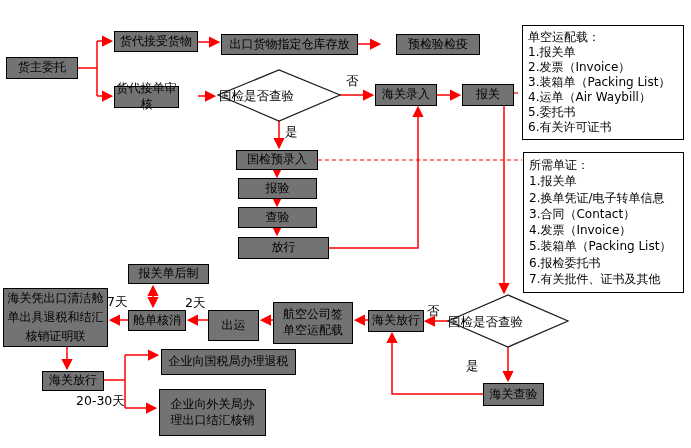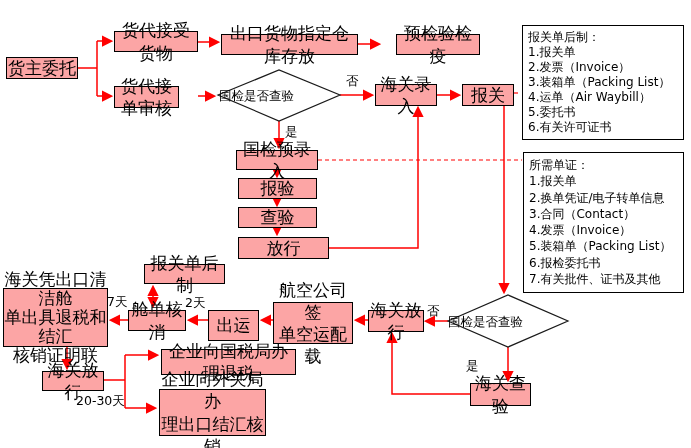--- a/index.html
+++ b/index.html
@@ -1,21 +1,21 @@
 <!DOCTYPE html>
 <html><head>
 <meta charset="utf-8">
 <style>
   html,body{margin:0;padding:0;background:#fff;}
   .stage{position:relative;width:691px;height:448px;background:#ffffff;
          font-family:"DejaVu Sans",sans-serif;color:#000;overflow:hidden;}
   .wires{position:absolute;left:0;top:0;z-index:1;}
-  .node{position:absolute;box-sizing:border-box;border:1px solid #000;background:#fca5a5;
+  .node{position:absolute;box-sizing:border-box;border:1px solid #000;background:#737373;
         display:flex;align-items:center;justify-content:center;text-align:center;
-        font-size:17px;line-height:1.3;white-space:pre-line;z-index:2;}
+        font-size:12px;line-height:1.3;white-space:pre-line;z-index:2;}
   .dtext{position:absolute;font-size:12.5px;text-align:left;z-index:2;}
   .lbl{position:absolute;font-size:12.5px;z-index:2;white-space:nowrap;}
   .panel{position:absolute;box-sizing:border-box;border:1px solid #000;background:#fff;
          font-size:12px;padding:4px 5px;z-index:2;}
   .panel .pi{white-space:nowrap;overflow:hidden;}
 </style>
 </head>
 <body>
 
 <div class="stage">
@@ -71,46 +71,46 @@
   <div class="node" style="left:114px;top:86px;width:65px;height:22px">货代接单审核</div>
   <div class="dtext" style="left:219px;top:88px;width:120px">国检是否查验</div>
   <div class="node" style="left:375px;top:84px;width:62px;height:22px">海关录入</div>
   <div class="node" style="left:462px;top:84px;width:52px;height:22px">报关</div>
 
   <div class="node" style="left:236px;top:150px;width:82px;height:20px">国检预录入</div>
   <div class="node" style="left:238px;top:178px;width:79px;height:21px">报验</div>
   <div class="node" style="left:238px;top:207px;width:79px;height:21px">查验</div>
   <div class="node" style="left:238px;top:237px;width:91px;height:22px">放行</div>
 
-  <div class="node" style="left:144px;top:264px;width:81px;height:20px">报关单后制</div>
+  <div class="node" style="left:128px;top:264px;width:81px;height:20px">报关单后制</div>
   <div class="node" style="left:3px;top:288px;width:105px;height:59px;line-height:19px">海关凭出口清洁舱
 单出具退税和结汇
 核销证明联</div>
   <div class="node" style="left:128px;top:310px;width:58px;height:21px">舱单核消</div>
   <div class="node" style="left:208px;top:310px;width:51px;height:31px">出运</div>
   <div class="node" style="left:273px;top:302px;width:80px;height:42px">航空公司签
 单空运配载</div>
   <div class="node" style="left:42px;top:371px;width:62px;height:20px">海关放行</div>
   <div class="node" style="left:161px;top:349px;width:135px;height:26px">企业向国税局办理退税</div>
   <div class="node" style="left:159px;top:389px;width:107px;height:47px">企业向外关局办
 理出口结汇核销</div>
   <div class="node" style="left:368px;top:310px;width:56px;height:22px">海关放行</div>
   <div class="dtext" style="left:448px;top:314px;width:120px">国检是否查验</div>
-  <div class="node" style="left:470px;top:383px;width:61px;height:23px">海关查验</div>
+  <div class="node" style="left:483px;top:383px;width:61px;height:23px">海关查验</div>
 
   <div class="lbl" style="left:346px;top:73px">否</div>
   <div class="lbl" style="left:285px;top:124px">是</div>
   <div class="lbl" style="left:427px;top:303px">否</div>
   <div class="lbl" style="left:466px;top:358px">是</div>
   <div class="lbl" style="left:107px;top:294px">7天</div>
   <div class="lbl" style="left:185px;top:295px">2天</div>
   <div class="lbl" style="left:76px;top:393px">20-30天</div>
 
   <div class="panel" style="left:522px;top:25px;width:162px;height:115px;line-height:15px">
-    <div class="pi">报关单后制：</div>
+    <div class="pi">单空运配载：</div>
     <div class="pi">1.报关单</div>
     <div class="pi">2.发票（Invoice）</div>
     <div class="pi">3.装箱单（Packing List）</div>
     <div class="pi">4.运单（Air Waybill）</div>
     <div class="pi">5.委托书</div>
     <div class="pi">6.有关许可证书</div>
   </div>
 
   <div class="panel" style="left:523px;top:152px;width:161px;height:141px;line-height:16.3px">
     <div class="pi">所需单证：</div>

